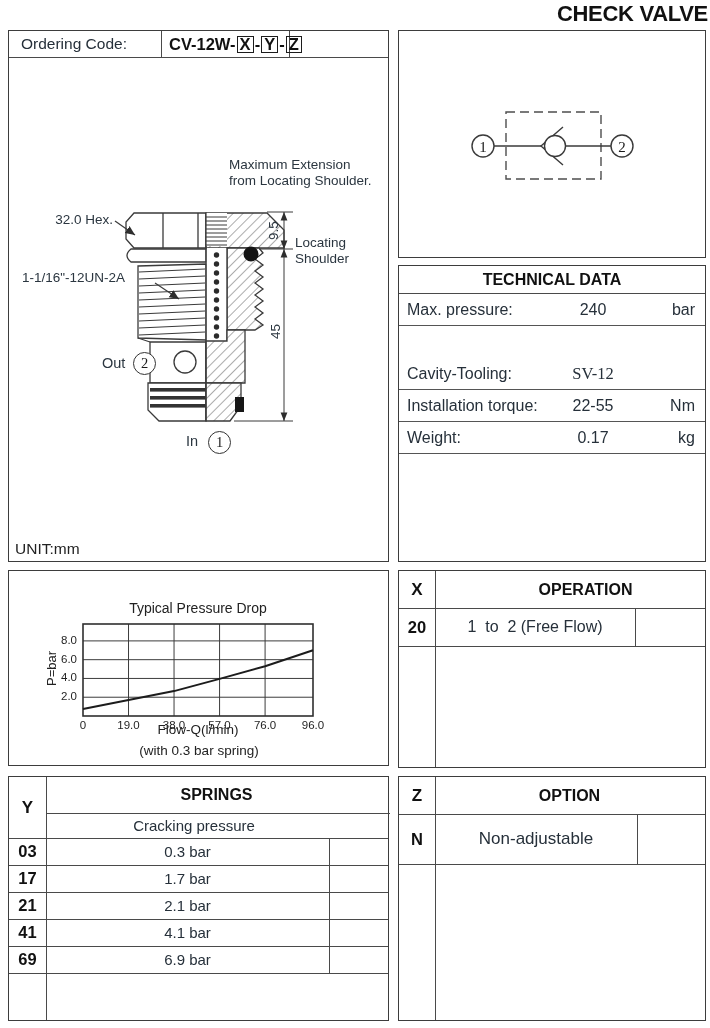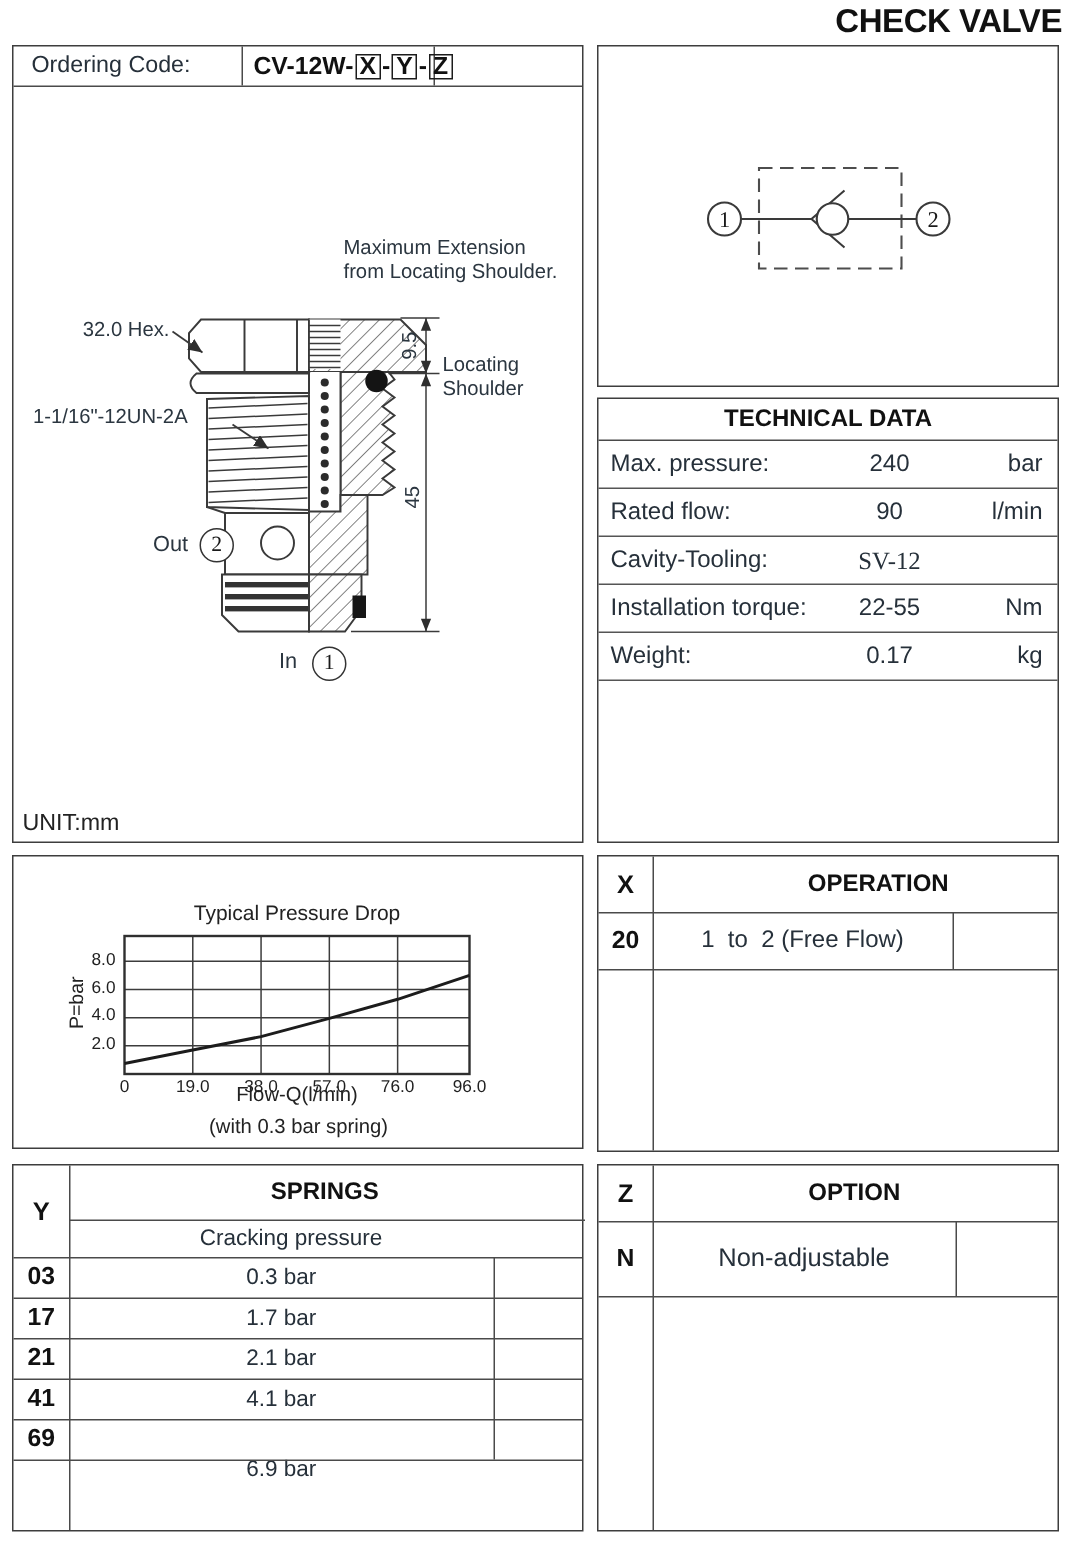--- a/index.html
+++ b/index.html
@@ -190,25 +190,20 @@
       <text x="223" y="120.5" text-anchor="middle" font-size="15" fill="#1a1a1a">2</text>
     </svg>
   </div>
 
   <div class="panel" style="left:398px;top:265px;width:308px;height:297px;">
     <div class="td-header">TECHNICAL DATA</div>
     <div class="td-row" style="top:28px;">
       <span class="lab">Max. pressure:</span>
       <span class="val">240</span>
       <span class="unit">bar</span>
-    </div>
-    <div class="td-row" style="top:60px;">
-      <span class="lab">Rated flow:</span>
-      <span class="val">90</span>
-      <span class="unit">l/min</span>
     </div>
     <div class="td-row" style="top:92px;">
       <span class="lab">Cavity-Tooling:</span>
       <span class="val serif">SV-12</span>
       <span class="unit"></span>
     </div>
     <div class="td-row" style="top:124px;">
       <span class="lab">Installation torque:</span>
       <span class="val">22-55</span>
       <span class="unit">Nm</span>
@@ -281,21 +276,21 @@
 
     <div class="code-cell" style="left:0;top:115px;width:37px;line-height:27px;">21</div>
     <div class="tbl-text" style="left:37px;top:115px;width:283px;line-height:27px;font-size:15px;">2.1 bar</div>
     <div class="hline" style="left:0;top:142px;width:100%;"></div>
 
     <div class="code-cell" style="left:0;top:142px;width:37px;line-height:27px;">41</div>
     <div class="tbl-text" style="left:37px;top:142px;width:283px;line-height:27px;font-size:15px;">4.1 bar</div>
     <div class="hline" style="left:0;top:169px;width:100%;"></div>
 
     <div class="code-cell" style="left:0;top:169px;width:37px;line-height:27px;">69</div>
-    <div class="tbl-text" style="left:37px;top:169px;width:283px;line-height:27px;font-size:15px;margin-top:20px;">6.9 bar</div>
+    <div class="tbl-text" style="left:37px;top:169px;width:283px;line-height:27px;font-size:15px;">6.9 bar</div>
     <div class="hline" style="left:0;top:196px;width:100%;"></div>
   </div>
 
   <div class="panel" style="left:398px;top:776px;width:308px;height:245px;">
     <div class="vline" style="left:36px;top:0;height:100%;"></div>
     <div class="hline" style="left:0;top:37px;width:100%;"></div>
     <div class="code-cell" style="left:0;top:0;width:36px;line-height:37px;font-size:17px;">Z</div>
     <div class="tbl-title" style="left:36px;top:0;width:269px;line-height:37px;">OPTION</div>
     <div class="code-cell" style="left:0;top:37px;width:36px;line-height:50px;">N</div>
     <div class="tbl-text" style="left:36px;top:37px;width:202px;line-height:50px;font-size:17px;">Non-adjustable</div>

